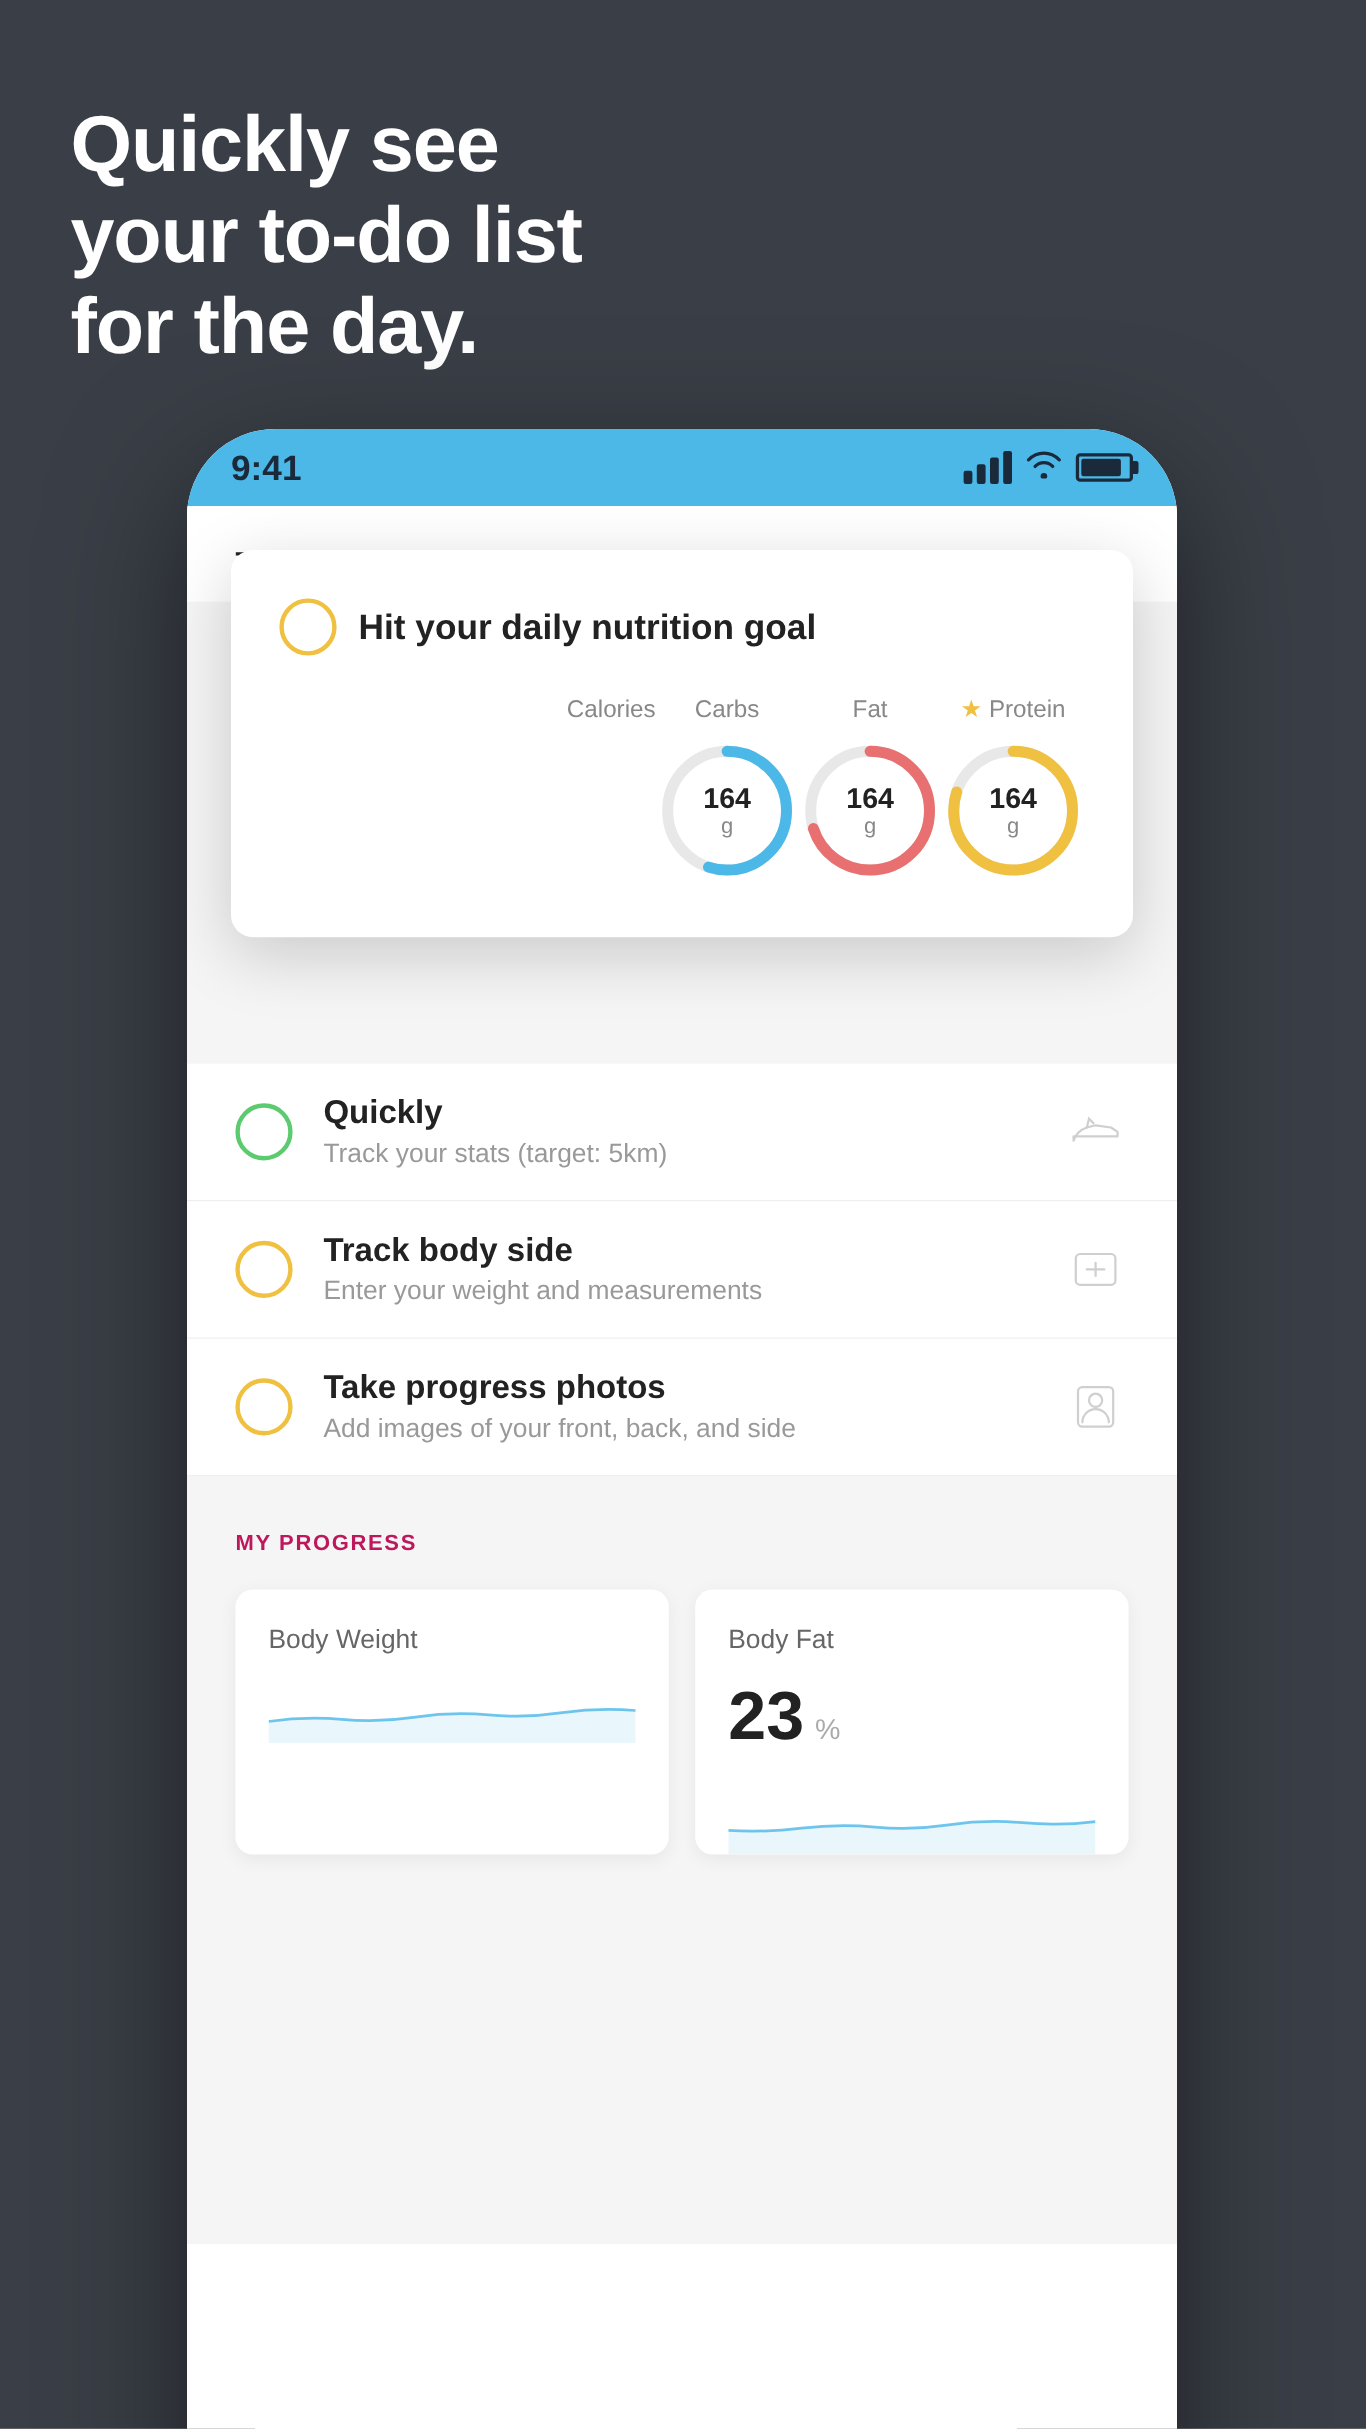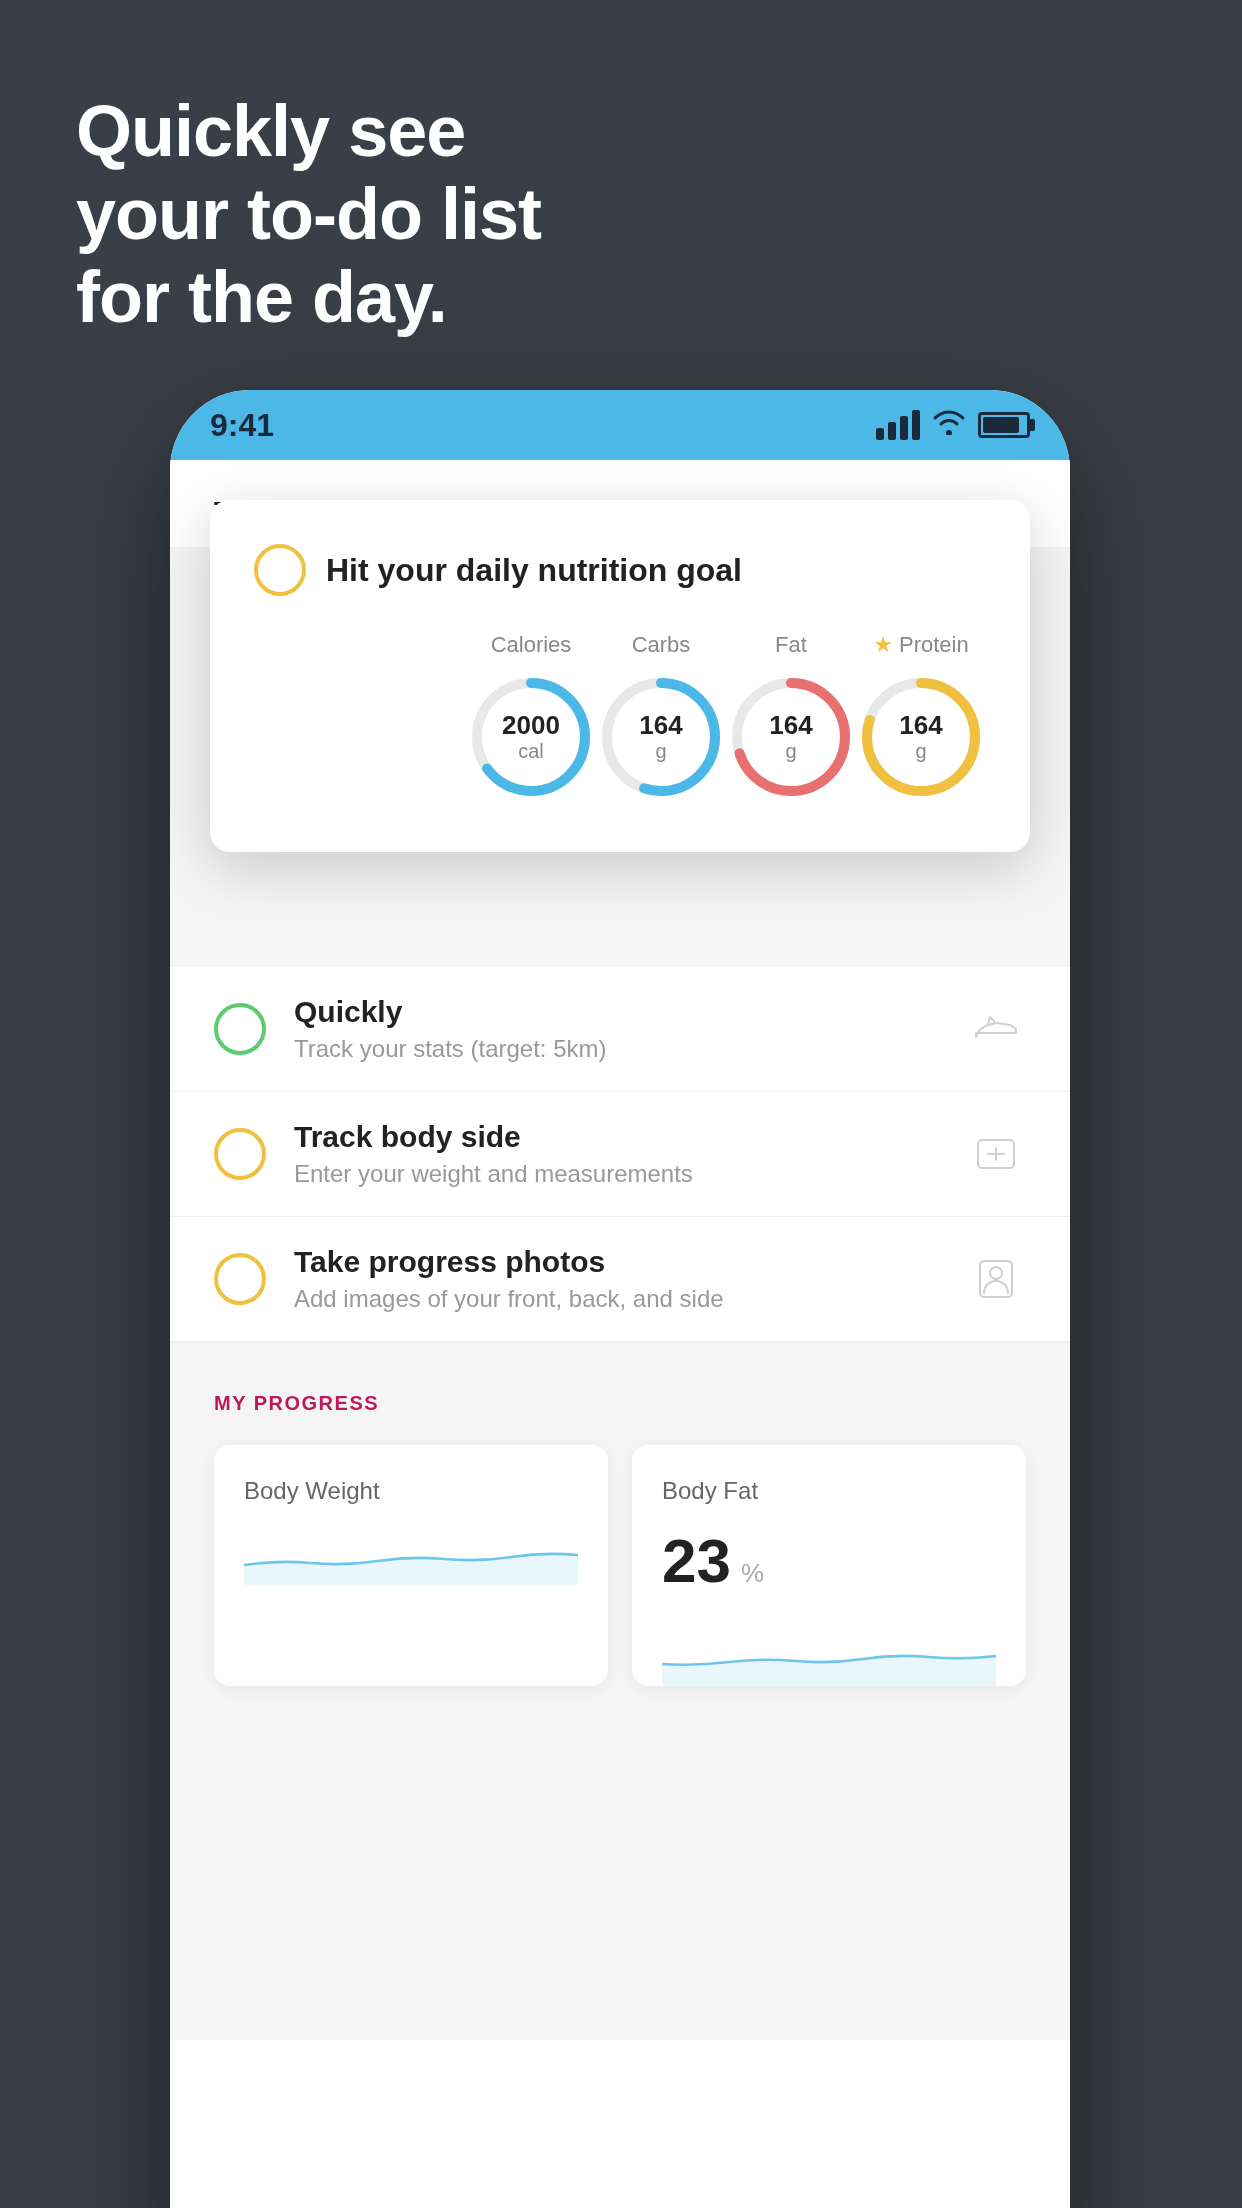--- a/index.html
+++ b/index.html
@@ -9,21 +9,21 @@
       background: #3a3f47;
       font-family: -apple-system, BlinkMacSystemFont, 'Helvetica Neue', sans-serif;
       overflow: hidden;
       position: relative;
     }
 
     
     .hero-text {
       position: absolute;
       top: 90px;
-      left: 76px;
+      left: 64px;
       color: #ffffff;
       font-size: 72px;
       font-weight: 800;
       line-height: 1.15;
       letter-spacing: -1px;
     }
 
     
     .phone-frame {
       position: absolute;
@@ -392,30 +392,20 @@
 
     <div class="floating-card">
       <div class="card-row-title">
         <div class="circle-check"></div>
         <span class="card-main-title">Hit your daily nutrition goal</span>
       </div>
       <div class="nutrition-circles">
 
         <div class="nutrition-item">
           <span class="nutrition-label">Calories</span>
-          <div class="ring-container">
-            <svg width="130" height="130" viewBox="0 0 130 130">
-              <circle cx="65" cy="65" r="54" stroke="#e8e8e8" stroke-width="10" fill="none"></circle>
-              <circle cx="65" cy="65" r="54" stroke="#4cb8e8" stroke-width="10" fill="none" stroke-dasharray="339.3" stroke-dashoffset="118.7" stroke-linecap="round"></circle>
-            </svg>
-            <div class="ring-label">
-              <span class="ring-value">2000</span>
-              <span class="ring-unit">cal</span>
-            </div>
-          </div>
         </div>
 
         <div class="nutrition-item">
           <span class="nutrition-label">Carbs</span>
           <div class="ring-container">
             <svg width="130" height="130" viewBox="0 0 130 130">
               <circle cx="65" cy="65" r="54" stroke="#e8e8e8" stroke-width="10" fill="none"></circle>
               <circle cx="65" cy="65" r="54" stroke="#4cb8e8" stroke-width="10" fill="none" stroke-dasharray="339.3" stroke-dashoffset="152.7" stroke-linecap="round"></circle>
             </svg>
             <div class="ring-label">

